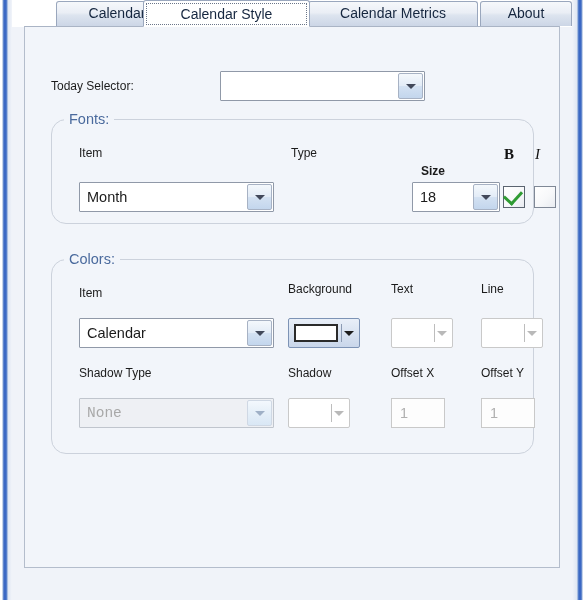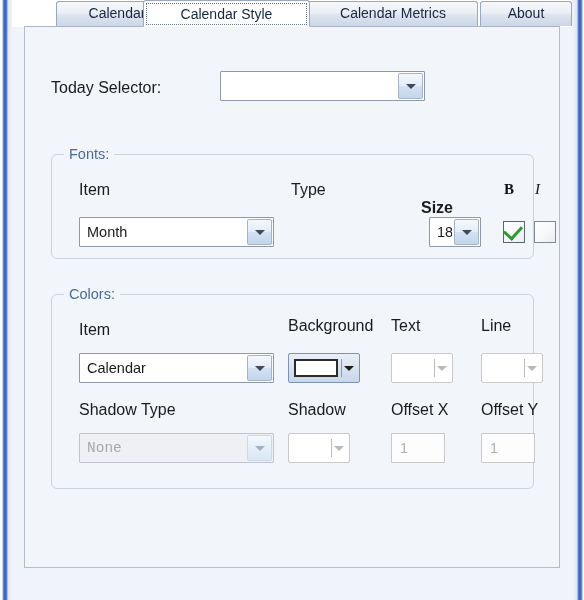--- a/index.html
+++ b/index.html
@@ -90,21 +90,21 @@
     width: 536px; height: 542px;
     box-sizing: border-box;
     border: 1px solid #b4bdcc;
     border-top: 1px solid #aab4c5;
     background: #f2f5fa;
   }
 
   
   .lbl {
     position: absolute;
-    font-size: 16px;
+    font-size: 12px;
     color: #1b1b1b;
     white-space: nowrap;
   }
   .lbl.disabled { color: #9a9a9a; }
 
   
   .combo {
     position: absolute;
     box-sizing: border-box;
     height: 30px;
@@ -207,23 +207,22 @@
     background: #ffffff;
   }
   .colorpick.disabled .sep { background: #bdbdbd; }
   .colorpick.disabled .arrow { border-top-color: #b9b9b9; }
 
   
   .groupbox {
     position: absolute;
     box-sizing: border-box;
     border: 1px solid #ccd2dc;
-    border-radius: 6px;
+    border-radius: 15px;
     background: transparent;
-    margin-top: 35px;
   }
   .groupbox > .legend {
     position: absolute;
     left: 12px; top: -9px;
     padding: 0 5px;
     background: #f2f5fa;
     font-size: 14.5px;
     color: #4a6a9d;
     white-space: nowrap;
   }
@@ -312,21 +311,21 @@
         <div class="bi-head" style="left:483px; top:26px; font-style:italic;">I</div>
 
         <div class="combo" style="left:27px; top:62px; width:195px;">
           <div class="combo-text">Month</div>
           <div class="combo-btn">
             <span class="chev"></span>
           </div>
         </div>
 
 
-        <div class="combo" style="left:377px; top:62px; width:52px;">
+        <div class="combo" style="left:360px; top:62px; width:88px;">
           <div class="combo-text">18</div>
           <div class="combo-btn">
             <span class="chev"></span>
           </div>
         </div>
 
         <div class="checkbox checked" style="left:451px; top:66px;">
           <span class="box"></span>
           <span class="tick"></span>
         </div>

